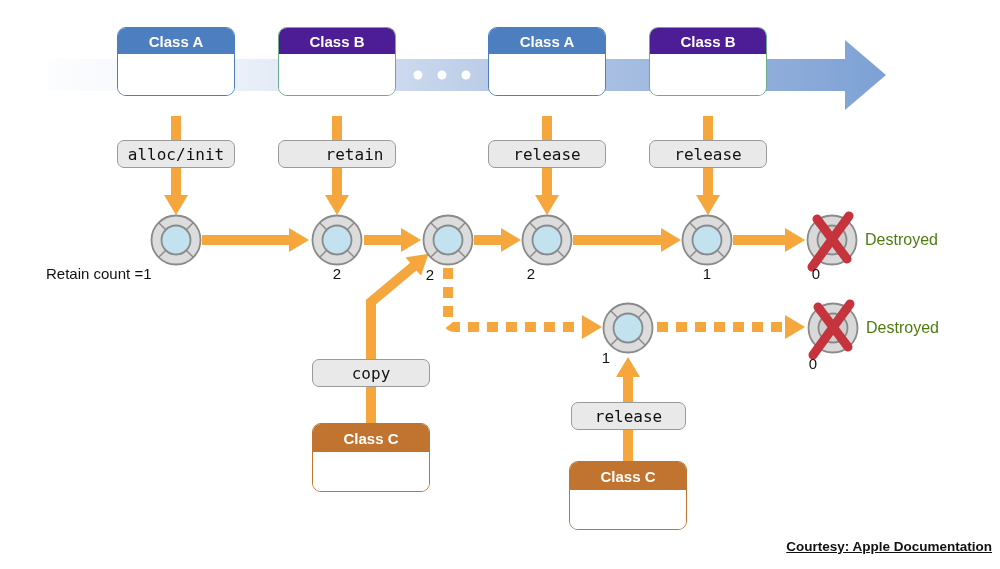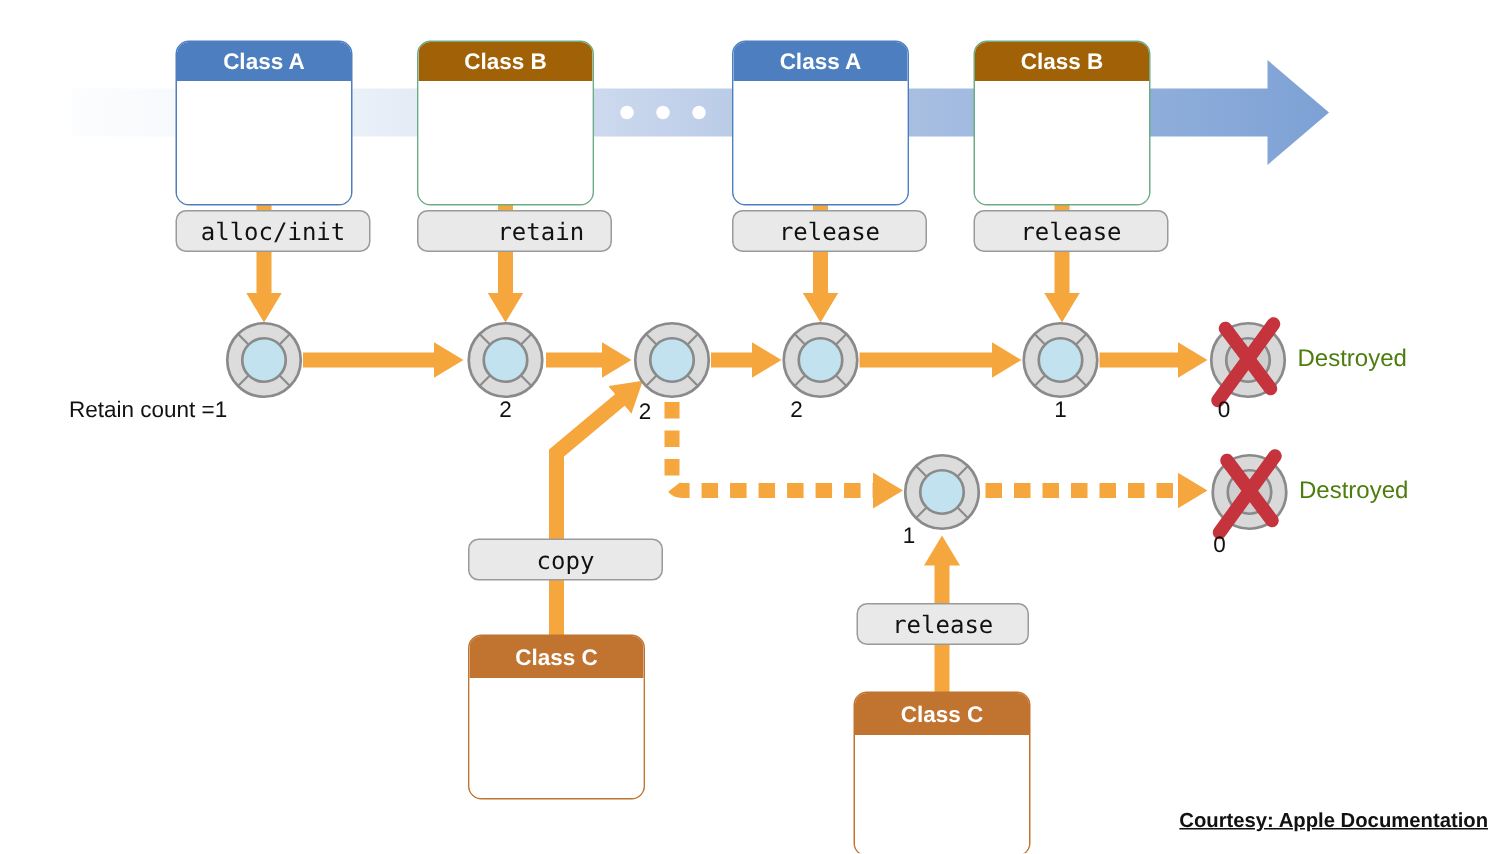--- a/index.html
+++ b/index.html
@@ -1,30 +1,30 @@
 <!DOCTYPE html>
 <html><head>
 <meta charset="utf-8">
 <style>
   * { box-sizing: border-box; }
   html,body { margin:0; padding:0; background:#ffffff; font-family:"Liberation Sans", sans-serif; }
   .canvas { position:relative; width:1000px; height:569px; background:#ffffff; overflow:hidden; }
   .layer { position:absolute; left:0; top:0; }
 
-  .class-box { position:absolute; width:118px; height:110px; border-radius:9px;
+  .class-box { position:absolute; width:118px; height:69px; border-radius:9px;
                background:#ffffff; border:1.5px solid; overflow:hidden;
                display:flex; flex-direction:column; }
   .class-box .hdr { height:26px; color:#ffffff; font-weight:bold; font-size:15px;
                     display:flex; align-items:center; justify-content:center; flex:0 0 auto; }
   .class-box .bodyarea { flex:1 1 auto; background:#ffffff; }
   .blue   { border-color:#4d7fc0; } .blue .hdr   { background:#4d7fc0; }
-  .green  { border-color:#6bad86; } .green .hdr  { background:#a16207; }
+  .green  { border-color:#6bad86; } .green .hdr  { background:#4c1d95; }
   .orange { border-color:#c17330; } .orange .hdr { background:#c17330; height:28px;text-align:center; }
 
-  .action { position:absolute; width:130px; height:28px; background:#e9e9e9;
+  .action { position:absolute; width:118px; height:28px; background:#e9e9e9;
             border:1.5px solid #9a9a9a; border-radius:7px;
             display:flex; align-items:center; justify-content:center;
             font-family:"DejaVu Sans Mono", monospace; font-size:16px; color:#111111; }
 
   .count { position:absolute; transform:translateX(-50%); font-size:15px; color:#111111; white-space:nowrap; }
   .note  { position:absolute; font-size:15px; color:#111111; white-space:nowrap; }
   .destroyed-label { position:absolute; font-size:16px; color:#4d7c0f; white-space:nowrap;text-align:right; }
   .courtesy { position:absolute; font-size:13.5px; font-weight:bold; color:#111111; white-space:nowrap; }
 </style>
 </head>

